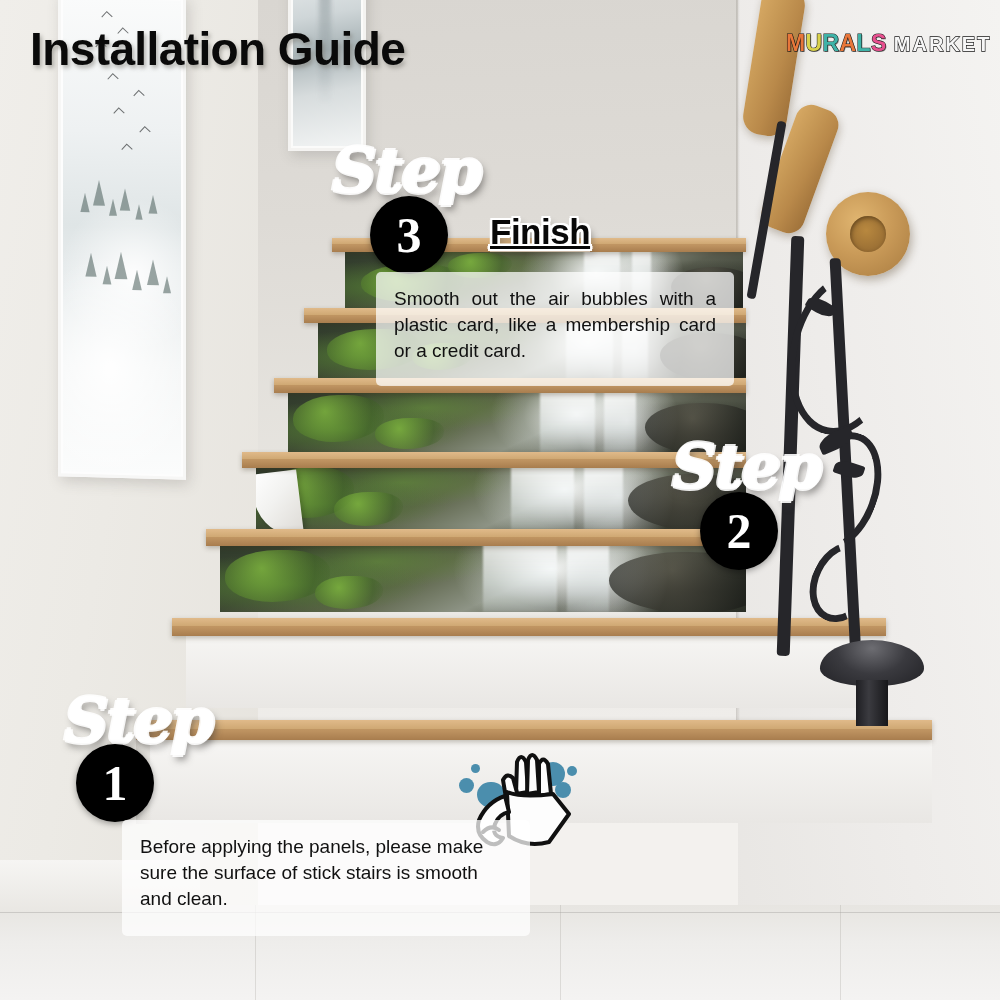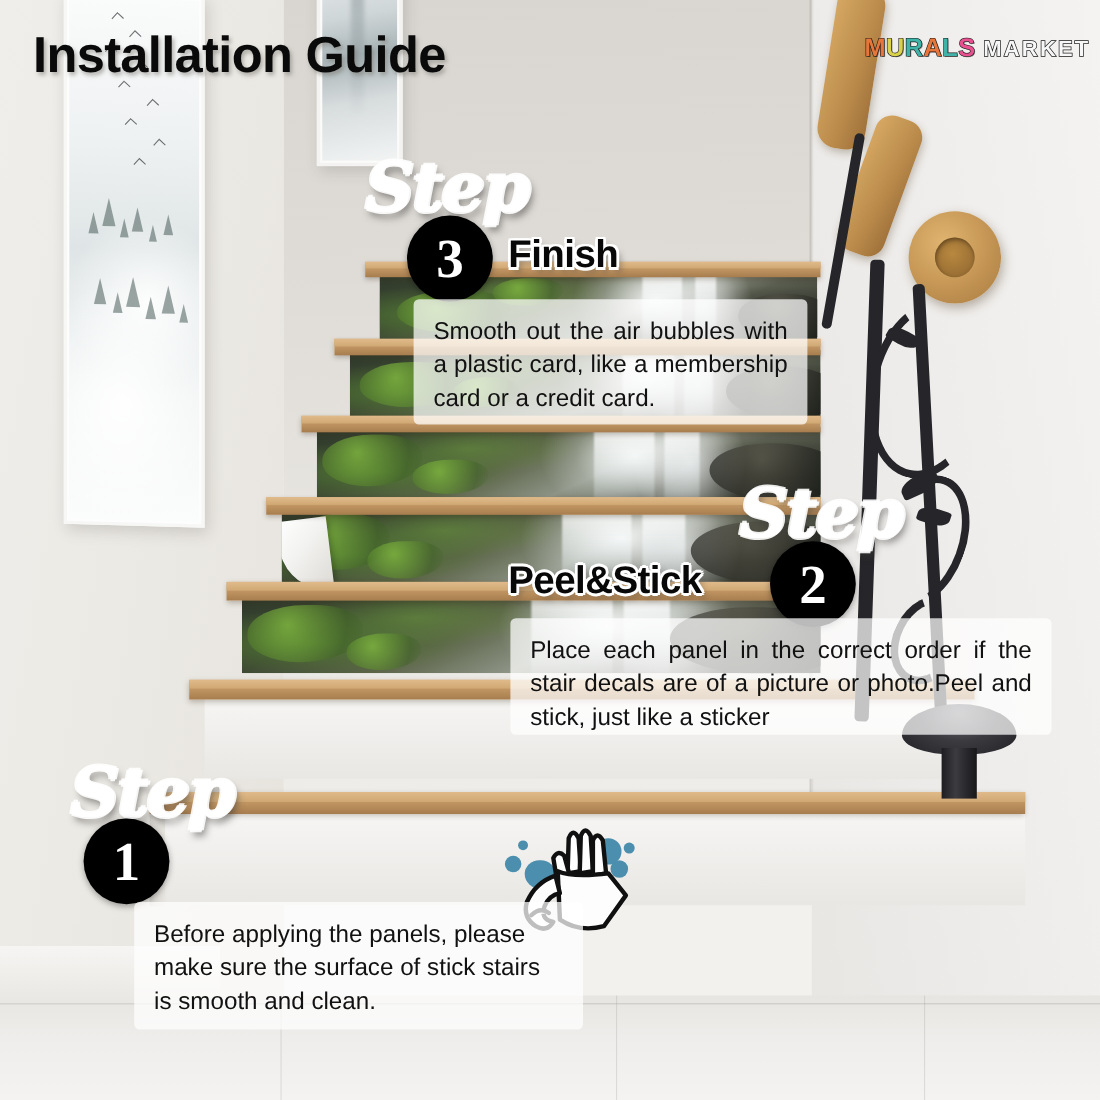--- a/index.html
+++ b/index.html
@@ -140,21 +140,21 @@
 
   .heading{position:absolute;font-size:35px;font-weight:bold;color:#080808;
     letter-spacing:-.5px;white-space:nowrap;
     text-shadow:
       2.5px 0 0 #fff,-2.5px 0 0 #fff,0 2.5px 0 #fff,0 -2.5px 0 #fff,
       2px 2px 0 #fff,-2px 2px 0 #fff,2px -2px 0 #fff,-2px -2px 0 #fff,
       4px 5px 6px rgba(70,68,65,.45);}
 
   .panel{position:absolute;background:rgba(255,255,255,.73);border-radius:5px;
     padding:14px 18px 16px 18px;box-sizing:border-box;
-    color:#111;font-size:22px;line-height:1.38;}
+    color:#111;font-size:19px;line-height:1.38;}
   .panel.justify{text-align:justify;text-align-last:left;}
 
   
   .clean-icon{position:absolute;left:455px;top:748px;width:132px;height:104px;}
   .bubble{position:absolute;border-radius:50%;background:#4b8ead;}
 </style>
 </head>
 <body>
 
 <div id="stage">
@@ -321,29 +321,27 @@
         <span style="color: rgb(63, 179, 168);">L</span>
         <span style="color: rgb(232, 80, 143);">S</span>
       </div>
     <div class="market">MARKET</div>
   </div>
 
   <div class="stepword" style="left:332px;top:140px;">Step</div>
   <div class="badge" style="left:370px;top:196px;">
     <span class="num">3</span>
   </div>
-  <div class="heading" style="left:462px;top:212px;">Finish</div>
+  <div class="heading" style="left:490px;top:212px;text-decoration:underline;">Finish</div>
   <div class="panel justify" style="left:376px;top:272px;width:358px;height:114px;">Smooth out the air bubbles with a plastic card, like a membership card or a credit card.</div>
 
   <div class="stepword" style="left:672px;top:436px;">Step</div>
   <div class="badge" style="left:700px;top:492px;">
     <span class="num">2</span>
   </div>
-  <div class="heading" style="left:462px;top:508px;">Peel&amp;Stick</div>
-  <div class="panel justify" style="left:464px;top:562px;width:492px;height:106px;">Place each panel in the correct order if the stair decals are of a picture or photo.Peel and stick, just like a sticker</div>
 
   <div class="stepword" style="left:64px;top:690px;">Step</div>
   <div class="badge" style="left:76px;top:744px;">
     <span class="num">1</span>
   </div>
 
   <div class="clean-icon">
     <div class="bubble" style="left:4px;top:30px;width:15px;height:15px"></div>
     <div class="bubble" style="left:16px;top:16px;width:9px;height:9px"></div>
     <div class="bubble" style="left:22px;top:34px;width:28px;height:26px;border-radius:50% 50% 45% 55%"></div>

